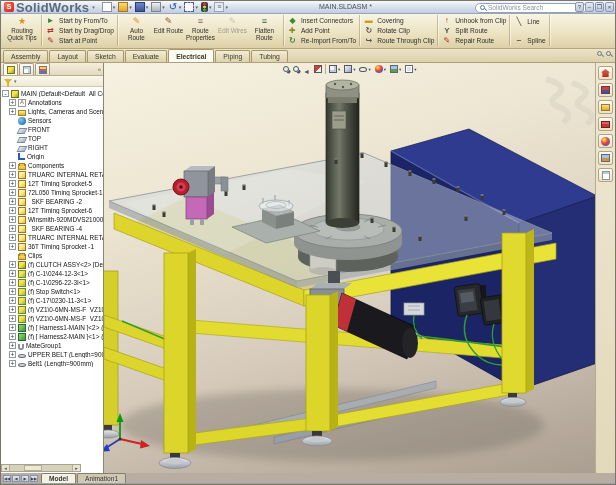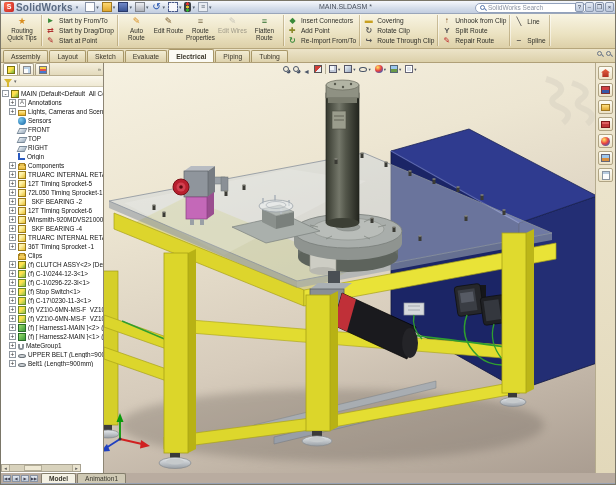--- a/index.html
+++ b/index.html
@@ -2,21 +2,21 @@
 <html><head>
 <meta charset="utf-8">
 <style>
   * { margin:0; padding:0; box-sizing:border-box; }
   html,body { font-family:"Liberation Sans","DejaVu Sans",sans-serif; }
   #app { position:relative; width:616px; height:485px; overflow:hidden; background:#ece4c8; border:1px solid #7a7668; user-select:none; }
 
   
   .titlebar { height:13px; background:linear-gradient(#f6f8fc,#d7dfeb 55%,#c2cde0); display:flex; align-items:center; border-bottom:1px solid #9aa6ba; position:relative; font-size:7px; color:#3a4456; }
   .sw-logo { width:10px; height:10px; margin:0 2px 0 3px; border-radius:2px; background:radial-gradient(circle at 30% 30%,#ff7050,#c41f1f); color:#fff; font-size:7px; font-weight:bold; line-height:10px; text-align:center; }
-  .sw-name { font-weight:bold; color:#5a6a82; font-size:10px; letter-spacing:.2px; }
+  .sw-name { font-weight:bold; color:#5a6a82; font-size:13px; letter-spacing:.2px; }
   .menu-arrow { font-size:5px; color:#5a6a82; margin:0 6px 0 3px; }
   .qa { display:flex; align-items:center; gap:1px; }
   .qa-btn { display:flex; align-items:center; padding:0 1px; height:12px; }
   .qa-ic { width:10px; height:10px; display:inline-block; position:relative; }
   .qa-dd { font-size:5px; color:#55606f; margin-left:1px; }
   .qa-new-document { background:#fdfdfd; border:1px solid #8a94a8; }
   .qa-open { background:linear-gradient(#ffd870,#e0a830); border:1px solid #a07820; }
   .qa-save { background:linear-gradient(#7088c8,#3a5494); border:1px solid #2a3a6a; }
   .qa-print { background:linear-gradient(#eceef2,#aeb2ba); border:1px solid #80848c; }
   .qa-undo::before { content:"↺"; color:#1f4fae; font-size:10px; line-height:10px; display:block; text-align:center; }

